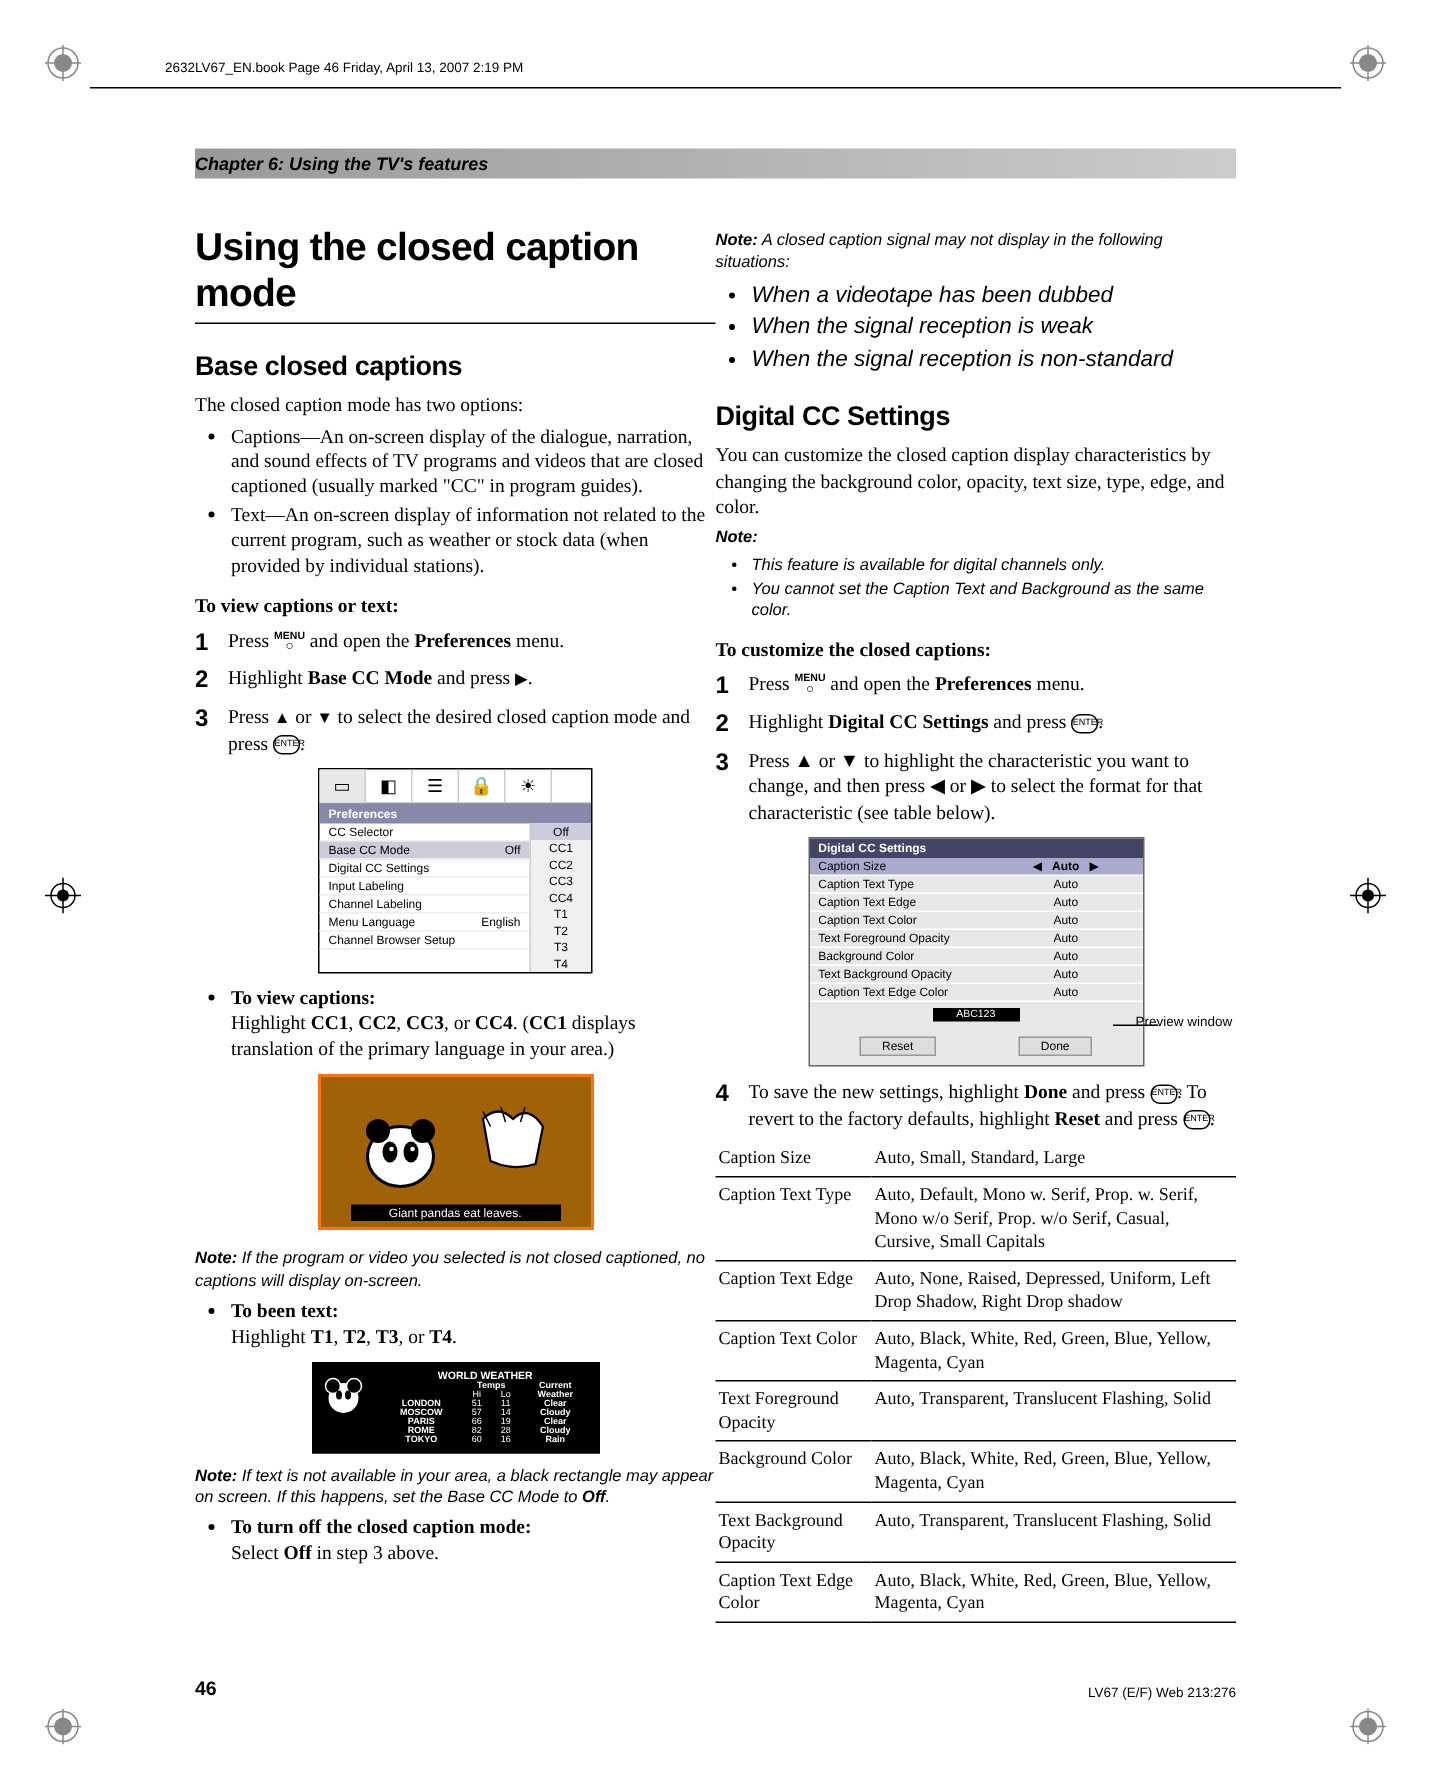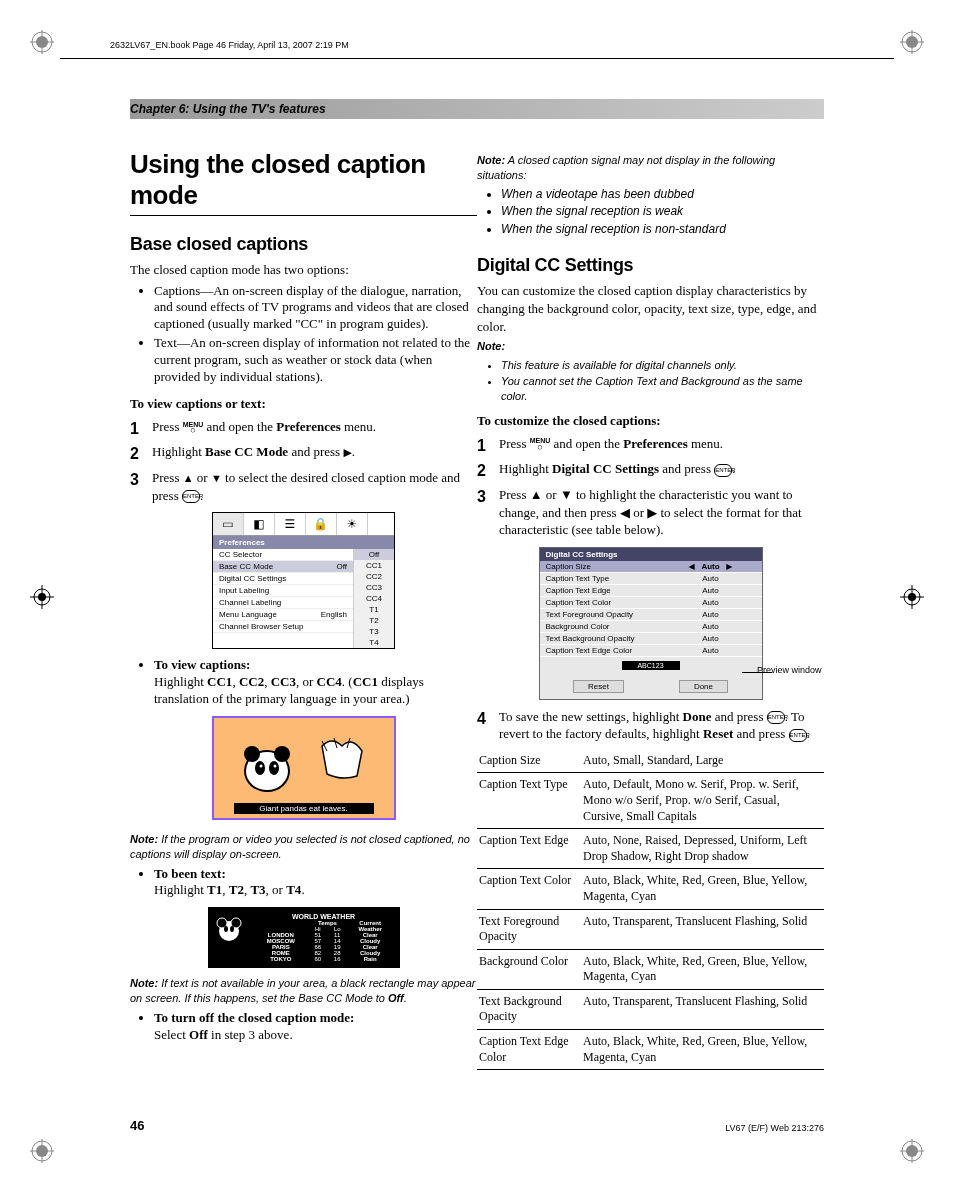--- a/index.html
+++ b/index.html
@@ -34,21 +34,21 @@
 .ui-title{background:#88a;color:#fff;padding:2px 6px;font-weight:bold;font-size:8px}
 .ui-row{display:flex;padding:1px 6px;border-bottom:1px solid #eee}
 .ui-row.hl{background:#ccd}
 .ui-row .l{flex:1}
 .ui-row .r{width:40px;text-align:right}
 .ui-side{display:flex}
 .ui-main{width:140px}
 .ui-opts{width:40px;background:#f0f0f0;border-left:1px solid #ccc}
 .ui-opt{padding:1px 4px;font-size:8px;text-align:center}
 .ui-opt.hl{background:#ccd}
-.panda{display:inline-block;width:180px;height:100px;border:2px solid #8b5cf6;position:relative;background:#fdba74}
+.panda{display:inline-block;width:180px;height:100px;border:2px solid #f97316;position:relative;background:#a16207}
 .panda-img{position:absolute;left:8px;top:8px;width:160px;height:70px}
 .panda-cap{position:absolute;bottom:4px;left:20px;right:20px;background:#000;color:#fff;font-size:8px;font-family:Arial;padding:1px 4px;text-align:center}
 .weather{display:inline-block;width:180px;border:2px solid #000;background:#000;color:#fff;font-family:Arial;font-size:7px;padding:4px}
 .weather table{width:100%;border-collapse:collapse;color:#fff}
 .weather td{padding:0 2px;font-size:6px}
 .dcc-box{display:inline-block;font-family:Arial,sans-serif;font-size:8px;text-align:left;border:1px solid #666;position:relative}
 .dcc-title{background:#446;color:#fff;padding:2px 6px;font-weight:bold;font-size:8px}
 .dcc-row{display:flex;padding:1px 6px;background:#e8e8e8;border-bottom:1px solid #fff}
 .dcc-row.hl{background:#aac}
 .dcc-row .l{width:120px}
@@ -285,21 +285,21 @@
 
 <p class="note"><b>Note:</b> <span>If text is not available in your area, a black rectangle may appear on screen. If this happens, set the Base CC Mode to</span> <b>Off</b>.</p>
 
 <ul class="b">
 <li><b>To turn off the closed caption mode:</b><br><span>Select</span> <b>Off</b> <span>in step 3 above.</span></li>
 </ul>
 </div>
 
 <div class="col">
 <p class="note"><b>Note:</b> <span>A closed caption signal may not display in the following situations:</span></p>
-<ul class="b note" style="font-style:italic;font-family:Arial;font-size:12px">
+<ul class="b note" style="font-style:italic;font-family:Arial;font-size:15px">
 <li>When a videotape has been dubbed</li>
 <li>When the signal reception is weak</li>
 <li>When the signal reception is non-standard</li>
 </ul>
 
 <h2>Digital CC Settings</h2>
 <p>You can customize the closed caption display characteristics by changing the background color, opacity, text size, type, edge, and color.</p>
 <p class="note"><b>Note:</b></p>
 <ul class="b note" style="font-style:italic;font-family:Arial;font-size:11px">
 <li>This feature is available for digital channels only.</li>

